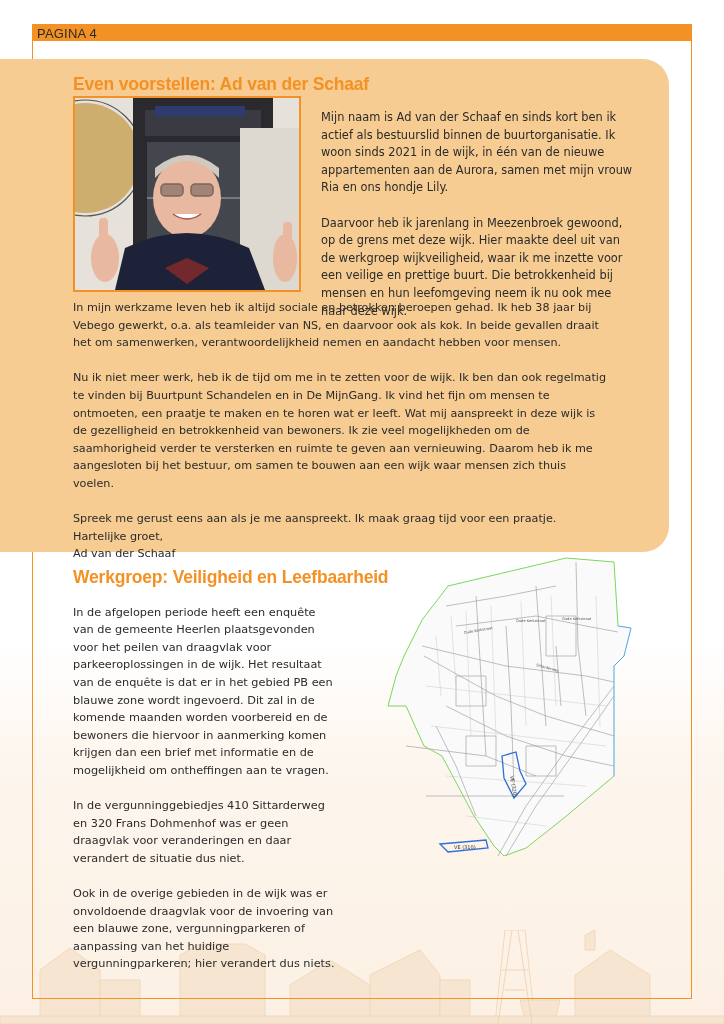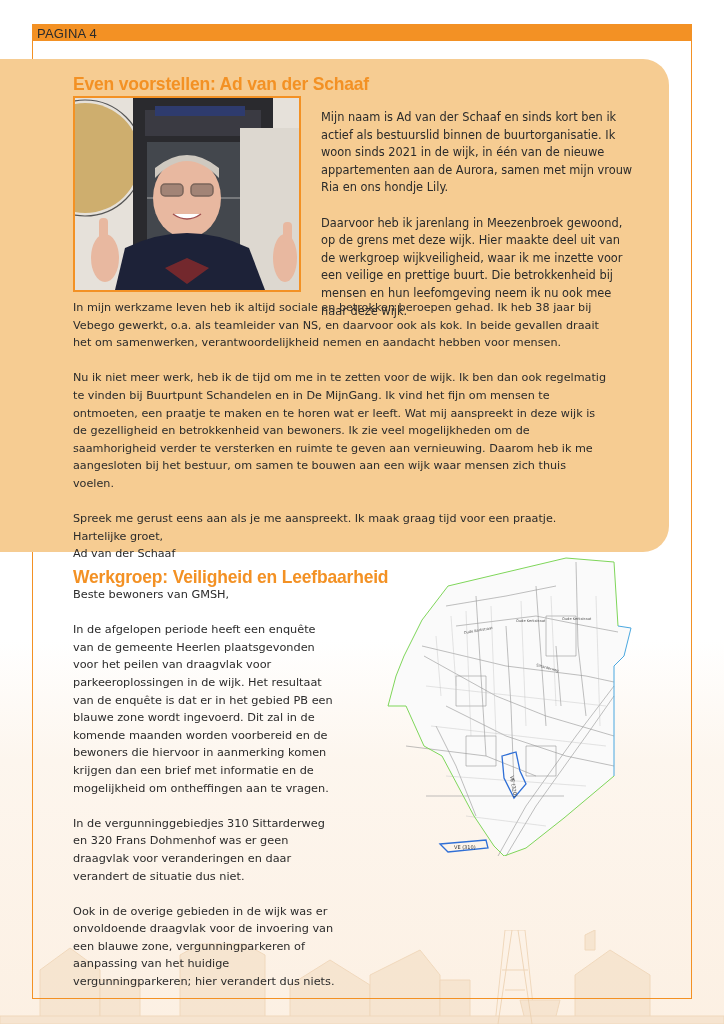--- a/index.html
+++ b/index.html
@@ -138,34 +138,33 @@
 voelen.</p>
   <div class="gap"></div>
   <p class="para">Spreek me gerust eens aan als je me aanspreekt. Ik maak graag tijd voor een praatje.
 Hartelijke groet,
 Ad van der Schaaf</p>
 </div>
 
 <div class="h-title title-2">Werkgroep: Veiligheid en Leefbaarheid</div>
 
 <div class="body-text werk-text">
-  <p class="para">Beste bewoners van GMSH,</p>
   <div class="gap"></div>
   <p class="para">In de afgelopen periode heeft een enquête
 van de gemeente Heerlen plaatsgevonden
 voor het peilen van draagvlak voor
 parkeeroplossingen in de wijk. Het resultaat
 van de enquête is dat er in het gebied PB een
 blauwe zone wordt ingevoerd. Dit zal in de
 komende maanden worden voorbereid en de
 bewoners die hiervoor in aanmerking komen
 krijgen dan een brief met informatie en de
 mogelijkheid om ontheffingen aan te vragen.</p>
   <div class="gap"></div>
-  <p class="para">In de vergunninggebiedjes 310 Sittarderweg
+  <p class="para">In de vergunninggebiedjes 410 Sittarderweg
 en 320 Frans Dohmenhof was er geen
 draagvlak voor veranderingen en daar
 verandert de situatie dus niet.</p>
   <div class="gap"></div>
   <p class="para">Ook in de overige gebieden in de wijk was er
 onvoldoende draagvlak voor de invoering van
 een blauwe zone, vergunningparkeren of
 aanpassing van het huidige
 vergunningparkeren; hier verandert dus niets.</p>
 </div>

